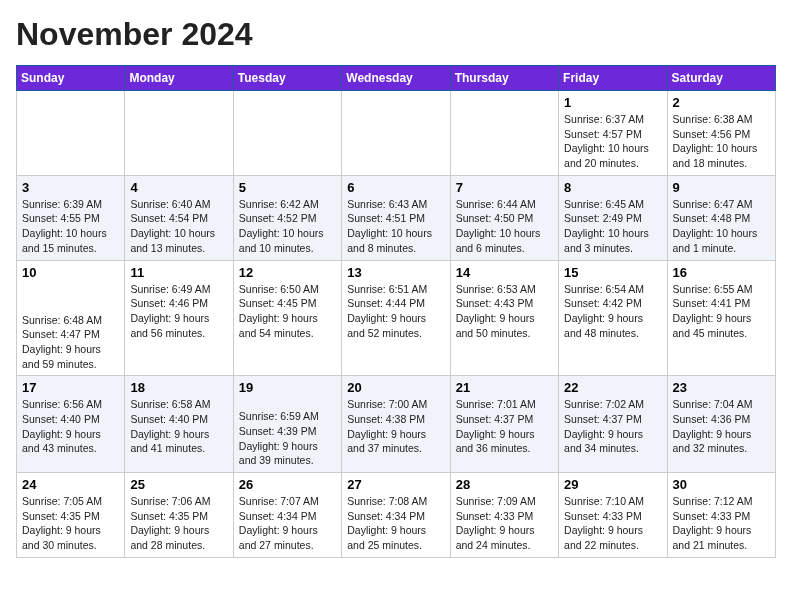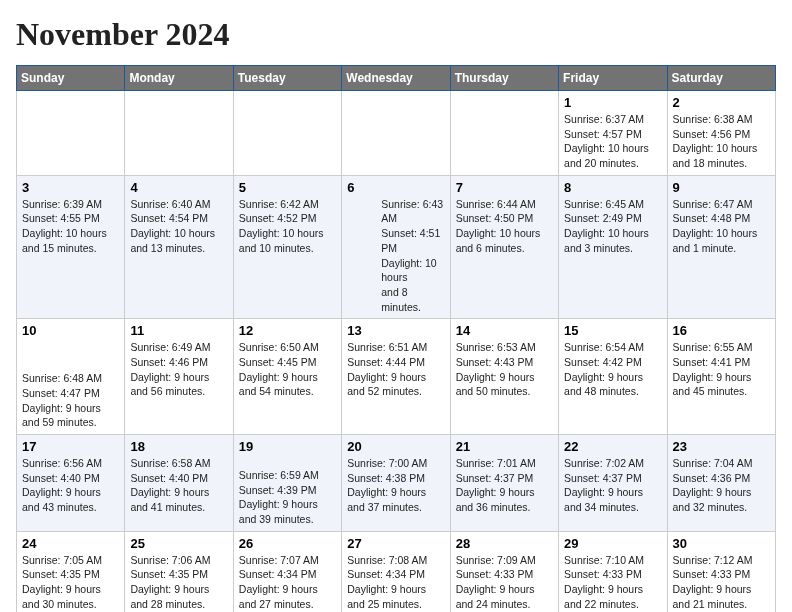--- a/index.html
+++ b/index.html
@@ -27,39 +27,38 @@
       line-height: 1.1;
     }
     .logo-general { color: #333; }
     .logo-blue { color: #2a6db5; }
     .logo-icon {
       width: 28px;
       height: 28px;
     }
     .title-block {
       text-align: left;
-      font-family: Liberation Serif, serif;
     }
     .title-block h1 {
       font-size: 32px;
       font-weight: bold;
       color: #222;
     }
     .title-block h2 {
       font-size: 16px;
       font-weight: normal;
       color: #444;
     }
     .calendar {
       width: 100%;
       border-collapse: collapse;
       font-size: 11px;
     }
     .calendar thead th {
-      background: #737373;
+      background: #6d28d9;
       color: #fff;
       padding: 5px 4px;
       text-align: left;
       font-size: 12px;
       font-weight: bold;
       border: 1px solid #1e5a9a;
     }
     .calendar tbody td {
       border: 1px solid #ccc;
       vertical-align: top;
@@ -145,21 +144,21 @@
         </td>
         <td>
           <div class="day-number">5</div>
           <div class="day-info" style="white-space: pre-line;">Sunrise: 6:42 AM
 Sunset: 4:52 PM
 Daylight: 10 hours
 and 10 minutes.</div>
         </td>
         <td>
           <div class="day-number">6</div>
-          <div class="day-info" style="white-space: pre-line; margin-left: 34px;">Sunrise: 6:43 AM
+          <div class="day-info" style="white-space: pre-line;">Sunrise: 6:43 AM
 Sunset: 4:51 PM
 Daylight: 10 hours
 and 8 minutes.</div>
         </td>
         <td>
           <div class="day-number">7</div>
           <div class="day-info" style="white-space: pre-line;">Sunrise: 6:44 AM
 Sunset: 4:50 PM
 Daylight: 10 hours
 and 6 minutes.</div>

